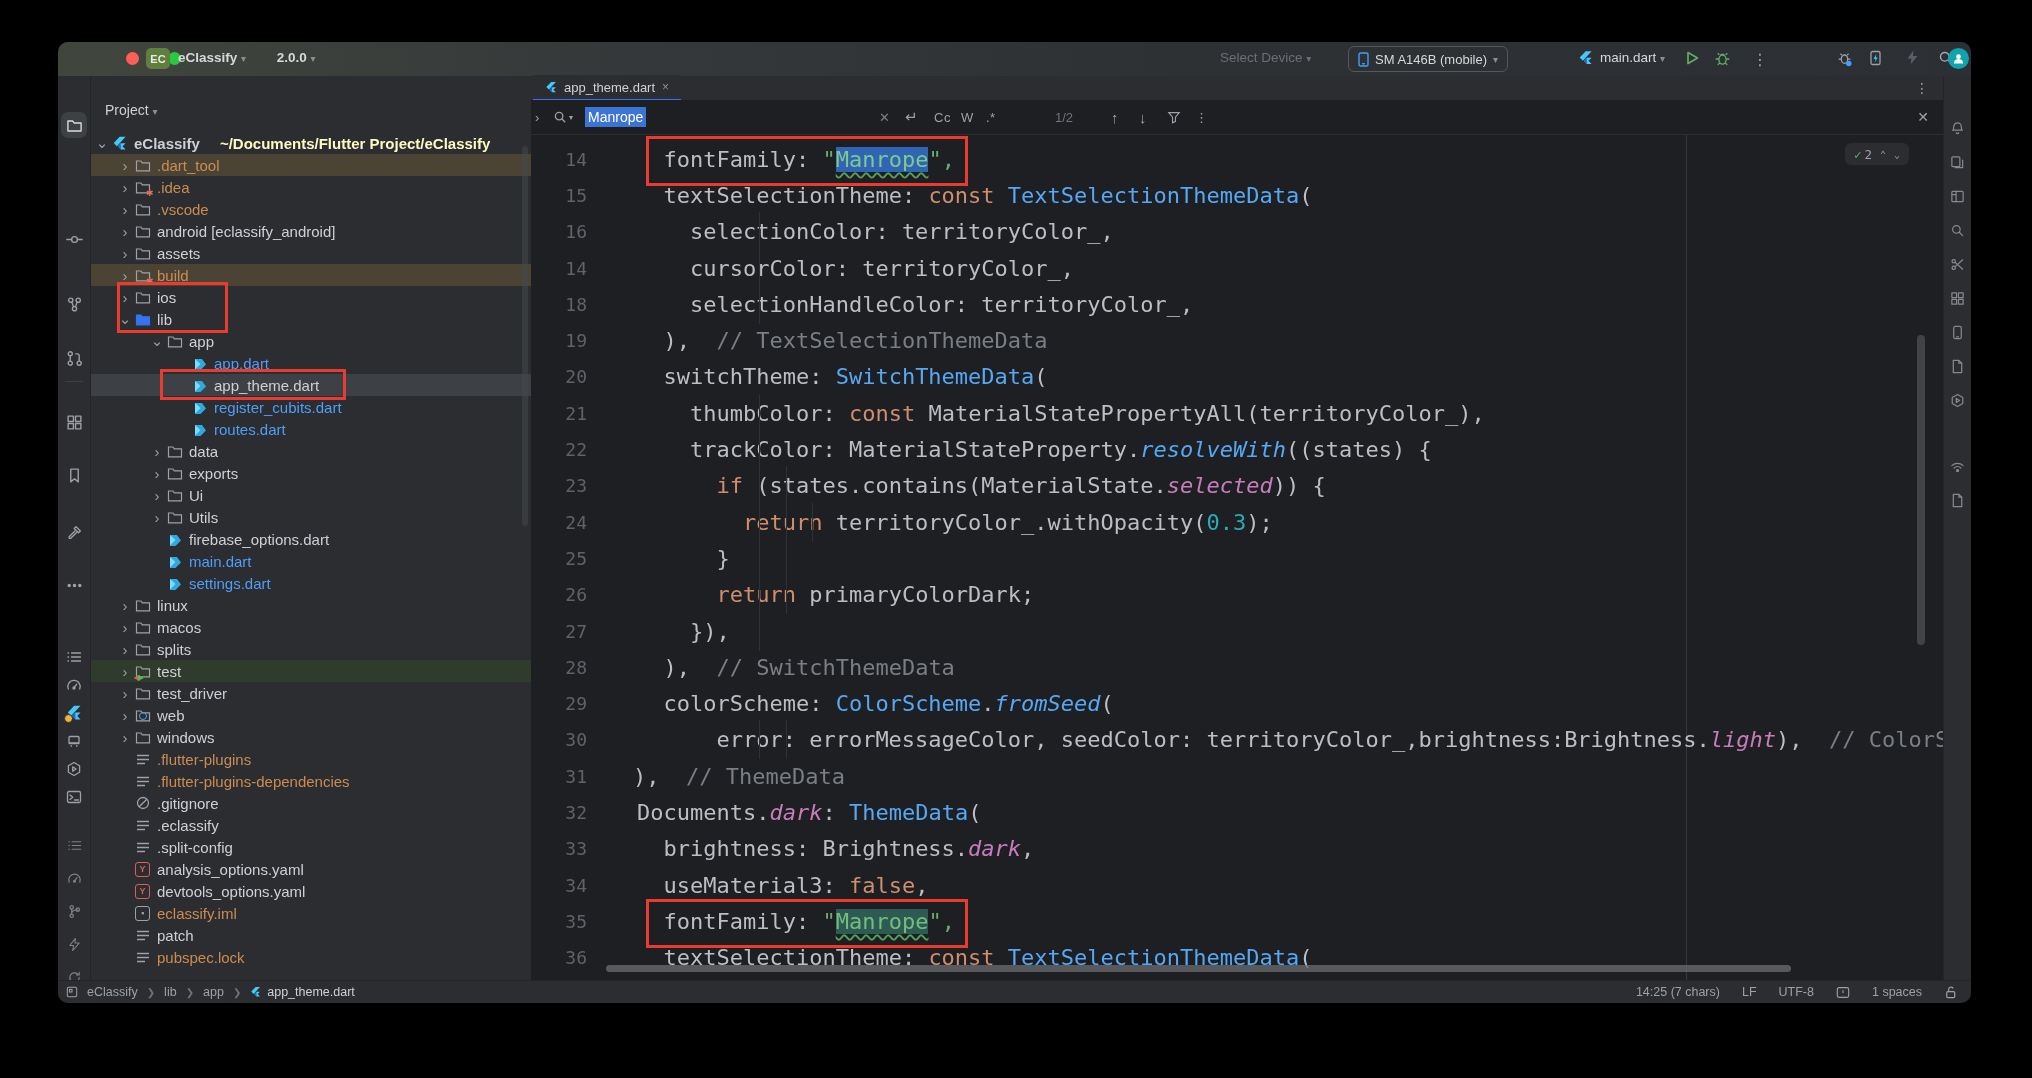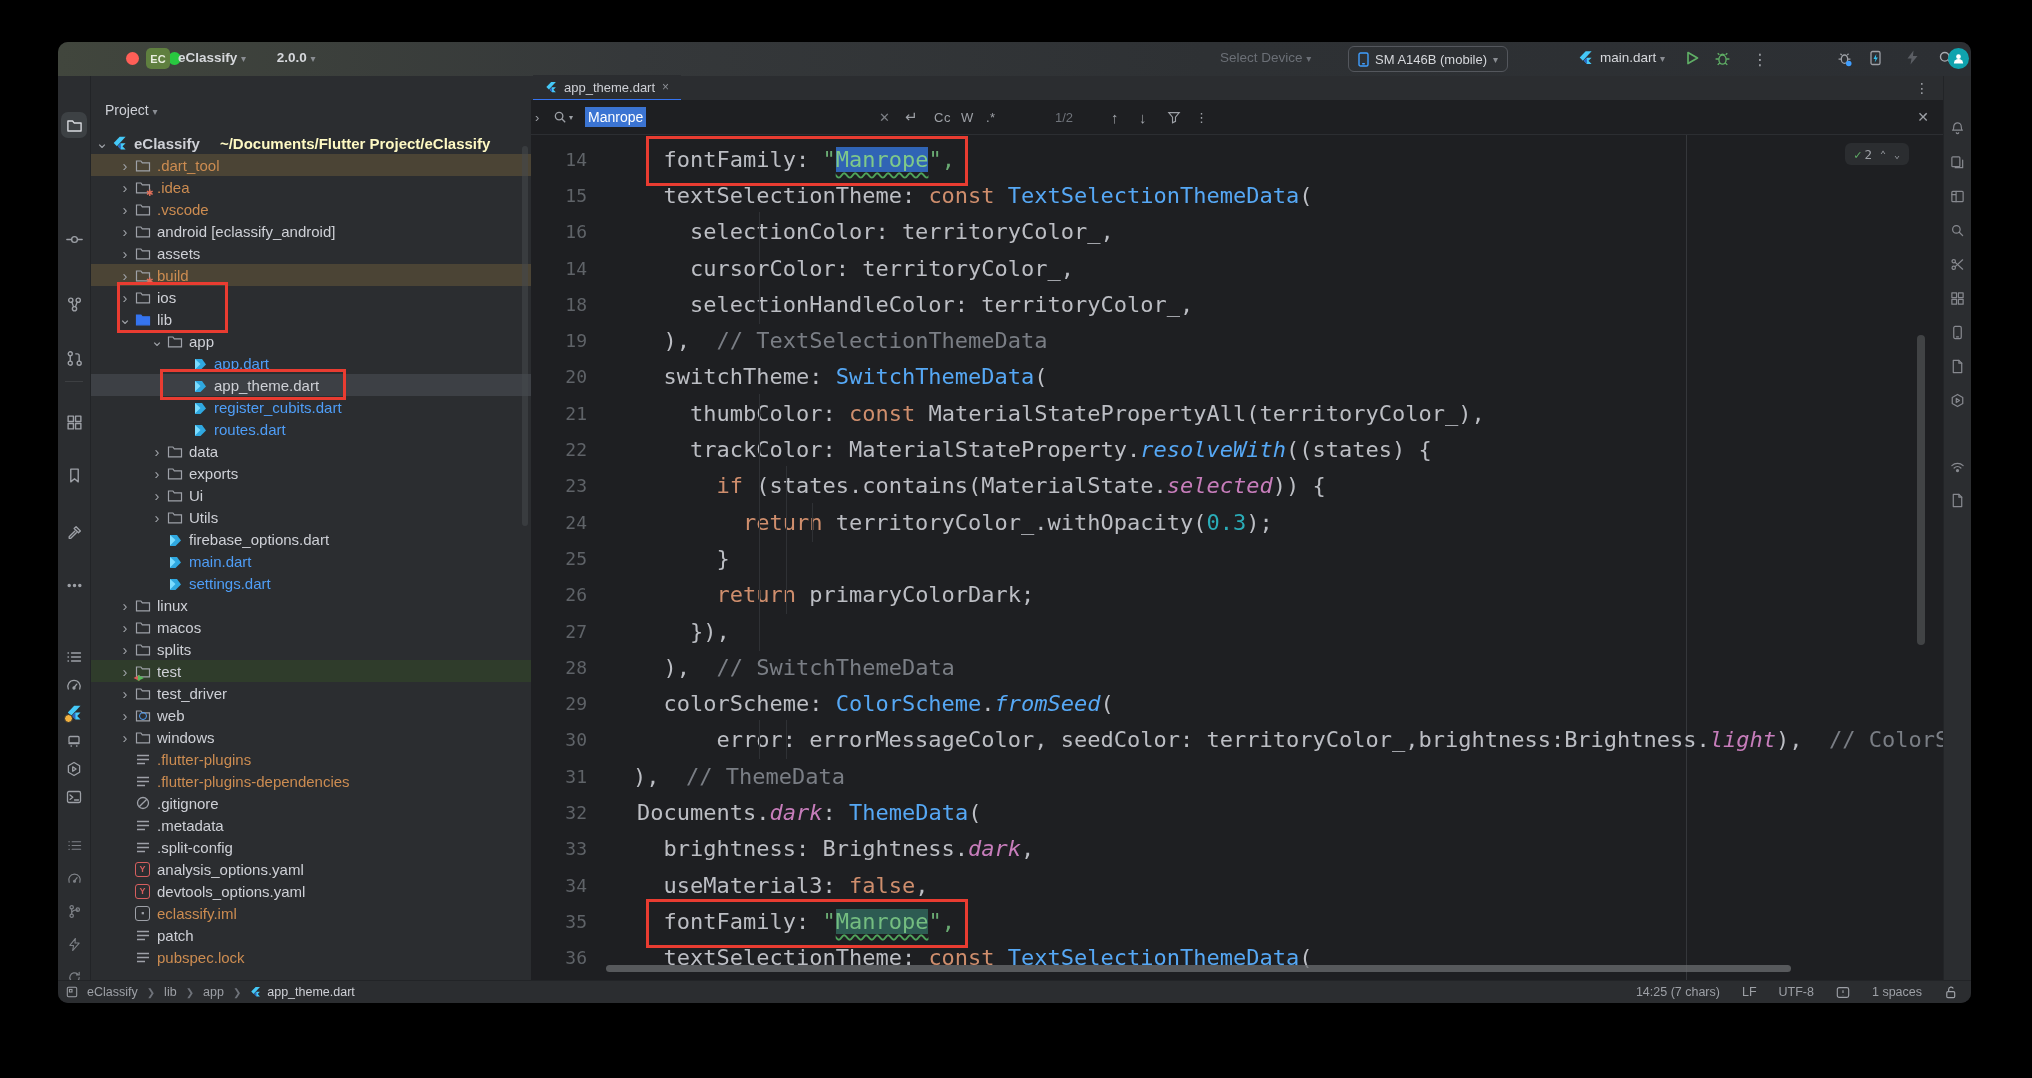--- a/index.html
+++ b/index.html
@@ -603,21 +603,21 @@
             </span>
             <span>.gitignore</span>
           </div>
           <div class="trow" style="padding-left:25px">
             <span class="tchev"></span>
             <span class="ticon">
               <svg width="14" height="13" viewBox="0 0 14 13" stroke="#9ea1a8" stroke-width="1.4">
                 <path d="M1 2.5h12M1 6.5h12M1 10.5h8"></path>
               </svg>
             </span>
-            <span>.metadata</span>
+            <span>.eclassify</span>
           </div>
           <div class="trow" style="padding-left:25px">
             <span class="tchev"></span>
             <span class="ticon">
               <svg width="14" height="13" viewBox="0 0 14 13" stroke="#9ea1a8" stroke-width="1.4">
                 <path d="M1 2.5h12M1 6.5h12M1 10.5h8"></path>
               </svg>
             </span>
             <span>.split-config</span>
           </div>

